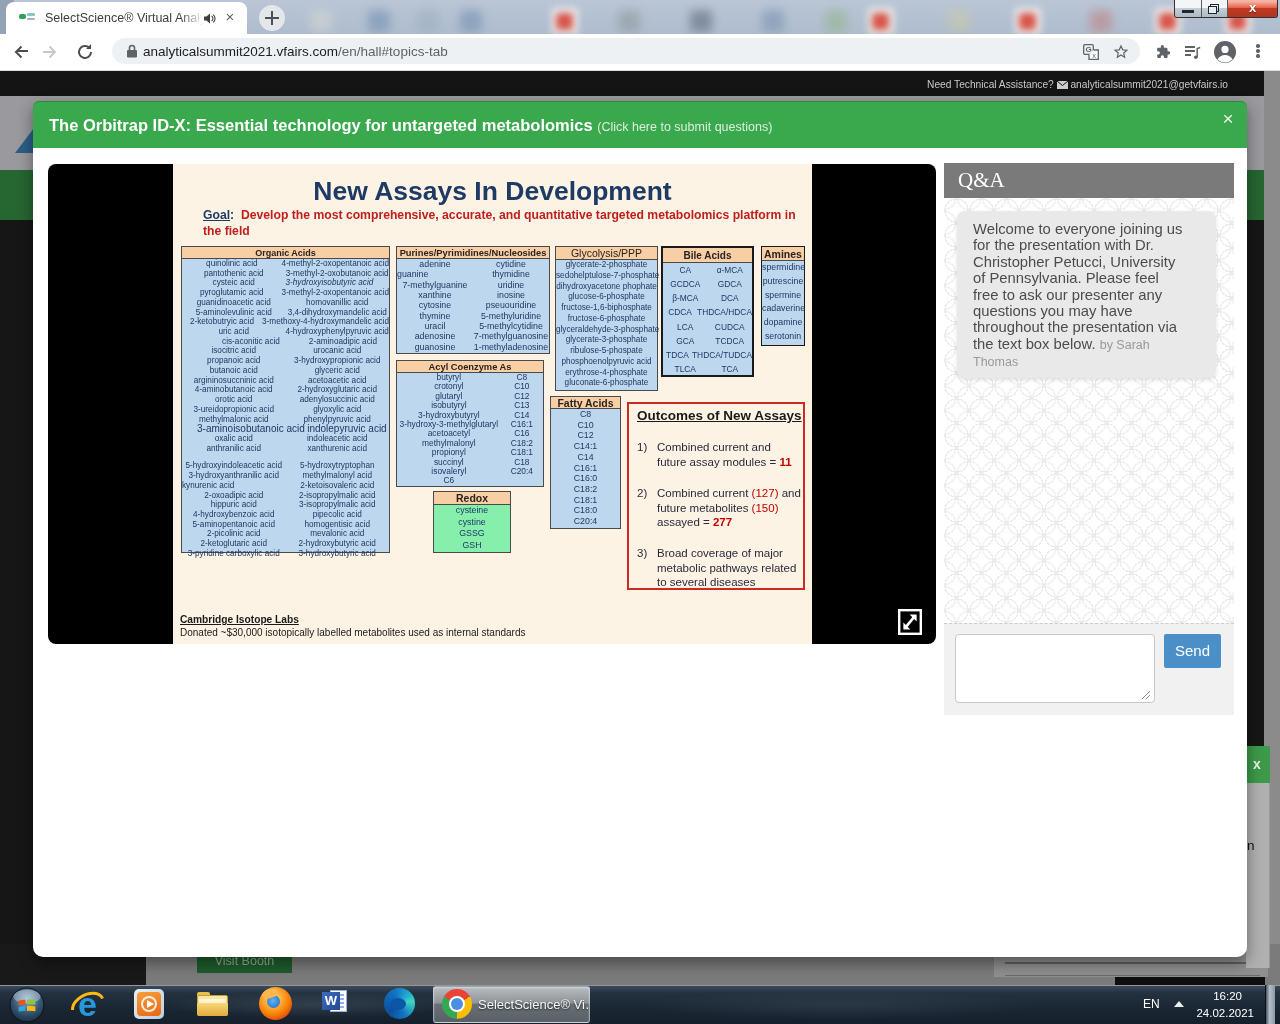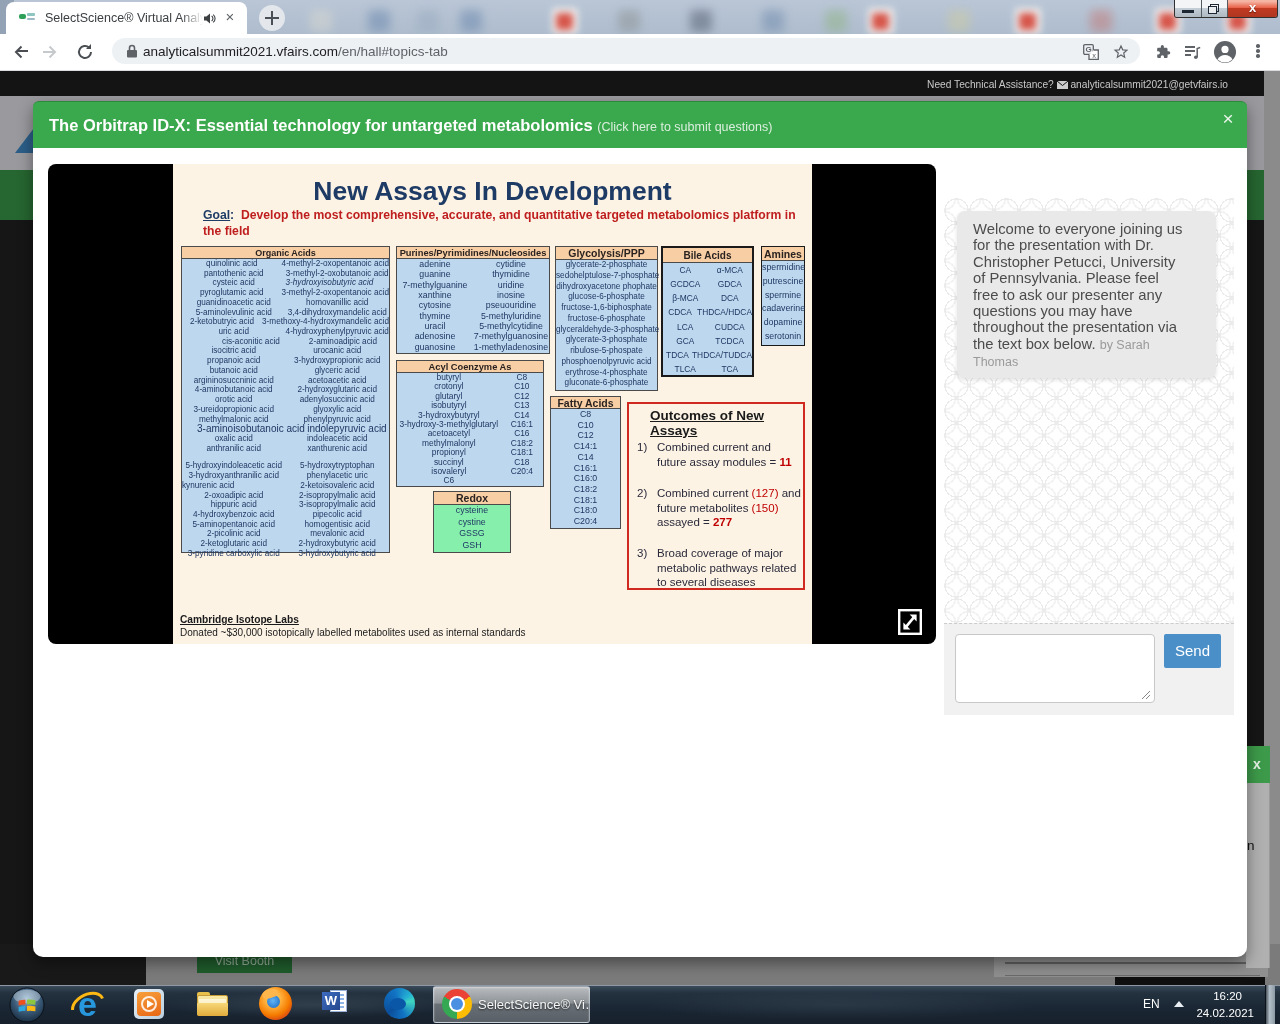--- a/index.html
+++ b/index.html
@@ -216,21 +216,21 @@
         <div style="display:flex;height:9.733333333333333px;font-size:8.2px;color:#1f3864;line-height:9.733333333333333px;">
           <div style="flex:1;text-align:center;white-space:nowrap;">anthranilic acid</div>
           <div style="flex:1;text-align:center;white-space:nowrap;">xanthurenic acid</div>
         </div>
         <div style="display:flex;height:9.733333333333333px;font-size:8.2px;color:#1f3864;line-height:9.733333333333333px;margin-top:8px;">
           <div style="flex:1;text-align:center;white-space:nowrap;">5-hydroxyindoleacetic acid</div>
           <div style="flex:1;text-align:center;white-space:nowrap;">5-hydroxytryptophan</div>
         </div>
         <div style="display:flex;height:9.733333333333333px;font-size:8.2px;color:#1f3864;line-height:9.733333333333333px;">
           <div style="flex:1;text-align:center;white-space:nowrap;">3-hydroxyanthranilic acid</div>
-          <div style="flex:1;text-align:center;white-space:nowrap;">phenylacetic uric</div>
+          <div style="flex:1;text-align:center;white-space:nowrap;">methylmalonyl acid</div>
         </div>
         <div style="display:flex;height:9.733333333333333px;font-size:8.2px;color:#1f3864;line-height:9.733333333333333px;">
           <div style="flex:1;white-space:nowrap;">kynurenic acid</div>
           <div style="flex:1;text-align:center;white-space:nowrap;">2-ketoisovaleric acid</div>
         </div>
         <div style="display:flex;height:9.733333333333333px;font-size:8.2px;color:#1f3864;line-height:9.733333333333333px;">
           <div style="flex:1;text-align:center;white-space:nowrap;">2-oxoadipic acid</div>
           <div style="flex:1;text-align:center;white-space:nowrap;">2-isopropylmalic acid</div>
         </div>
         <div style="display:flex;height:9.733333333333333px;font-size:8.2px;color:#1f3864;line-height:9.733333333333333px;">
@@ -260,21 +260,21 @@
       </div>
     </div>
     <div class="abs" style="left:223px;top:82px;width:154px;height:108px;border:1px solid #4a4a4a;background:#bdd7ee;">
       <div style="height:12px;background:#f8cfa4;border-bottom:1px solid #4a4a4a;text-align:center;font-weight:bold;font-size:9.3px;line-height:12px;color:#2a2220;">Purines/Pyrimidines/Nucleosides</div>
       <div style="padding-top:0px;">
         <div style="display:flex;height:10.333333333333334px;font-size:8.8px;color:#1f3864;line-height:10.333333333333334px;">
           <div style="flex:1;text-align:center;white-space:nowrap;">adenine</div>
           <div style="flex:1;text-align:center;white-space:nowrap;">cytidine</div>
         </div>
         <div style="display:flex;height:10.333333333333334px;font-size:8.8px;color:#1f3864;line-height:10.333333333333334px;">
-          <div style="flex:1;text-align:center;white-space:nowrap;">guanine</div>
+          <div style="flex:1;text-align:left;white-space:nowrap;">guanine</div>
           <div style="flex:1;text-align:center;white-space:nowrap;">thymidine</div>
         </div>
         <div style="display:flex;height:10.333333333333334px;font-size:8.8px;color:#1f3864;line-height:10.333333333333334px;">
           <div style="flex:1;text-align:center;white-space:nowrap;">7-methylguanine</div>
           <div style="flex:1;text-align:center;white-space:nowrap;">uridine</div>
         </div>
         <div style="display:flex;height:10.333333333333334px;font-size:8.8px;color:#1f3864;line-height:10.333333333333334px;">
           <div style="flex:1;text-align:center;white-space:nowrap;">xanthine</div>
           <div style="flex:1;text-align:center;white-space:nowrap;">inosine</div>
         </div>
@@ -294,21 +294,21 @@
           <div style="flex:1;text-align:center;white-space:nowrap;">adenosine</div>
           <div style="flex:1;text-align:center;white-space:nowrap;">7-methylguanosine</div>
         </div>
         <div style="display:flex;height:10.333333333333334px;font-size:8.8px;color:#1f3864;line-height:10.333333333333334px;">
           <div style="flex:1;text-align:center;white-space:nowrap;">guanosine</div>
           <div style="flex:1;text-align:center;white-space:nowrap;">1-methyladenosine</div>
         </div>
       </div>
     </div>
     <div class="abs" style="left:382px;top:82px;width:103px;height:145px;border:1px solid #4a4a4a;background:#bdd7ee;">
-      <div style="height:13px;background:#f8cfa4;border-bottom:1px solid #4a4a4a;text-align:center;font-weight:bold;font-size:10.5px;line-height:13px;color:#2a2220;">Glycolysis/PPP</div>
+      <div style="height:13px;background:#f8cfa4;border-bottom:1px solid #4a4a4a;text-align:center;font-weight:normal;font-size:10.5px;line-height:13px;color:#2a2220;">Glycolysis/PPP</div>
       <div style="padding-top:0px;">
         <div style="height:10.75px;font-size:8.2px;color:#1f3864;line-height:10.75px;text-align:center;white-space:nowrap;">glycerate-2-phosphate</div>
         <div style="height:10.75px;font-size:8.2px;color:#1f3864;line-height:10.75px;text-align:center;white-space:nowrap;">sedohelptulose-7-phosphate</div>
         <div style="height:10.75px;font-size:8.2px;color:#1f3864;line-height:10.75px;text-align:center;white-space:nowrap;">dihydroxyacetone phophate</div>
         <div style="height:10.75px;font-size:8.2px;color:#1f3864;line-height:10.75px;text-align:center;white-space:nowrap;">glucose-6-phosphate</div>
         <div style="height:10.75px;font-size:8.2px;color:#1f3864;line-height:10.75px;text-align:center;white-space:nowrap;">fructose-1,6-biphosphate</div>
         <div style="height:10.75px;font-size:8.2px;color:#1f3864;line-height:10.75px;text-align:center;white-space:nowrap;">fructose-6-phosphate</div>
         <div style="height:10.75px;font-size:8.2px;color:#1f3864;line-height:10.75px;text-align:center;white-space:nowrap;">glyceraldehyde-3-phosphate</div>
         <div style="height:10.75px;font-size:8.2px;color:#1f3864;line-height:10.75px;text-align:center;white-space:nowrap;">glycerate-3-phosphate</div>
         <div style="height:10.75px;font-size:8.2px;color:#1f3864;line-height:10.75px;text-align:center;white-space:nowrap;">ribulose-5-phospate</div>
@@ -435,32 +435,33 @@
     <div class="abs" style="left:260px;top:327px;width:78px;height:62px;border:1px solid #4a4a4a;background:#86efac;">
       <div style="height:13px;background:#f8cfa4;border-bottom:1px solid #4a4a4a;text-align:center;font-weight:bold;font-size:10.5px;line-height:13px;color:#2a2220;">Redox</div>
       <div style="padding-top:0px;">
         <div style="height:11.5px;font-size:8.8px;color:#1f3864;line-height:11.5px;text-align:center;white-space:nowrap;">cysteine</div>
         <div style="height:11.5px;font-size:8.8px;color:#1f3864;line-height:11.5px;text-align:center;white-space:nowrap;">cystine</div>
         <div style="height:11.5px;font-size:8.8px;color:#1f3864;line-height:11.5px;text-align:center;white-space:nowrap;">GSSG</div>
         <div style="height:11.5px;font-size:8.8px;color:#1f3864;line-height:11.5px;text-align:center;white-space:nowrap;">GSH</div>
       </div>
     </div>
     <div class="abs" style="left:454px;top:238px;width:178px;height:188px;border:2px solid #d02a20;background:#fcf3e5;">
-      <div style="margin:4px 0 0 21px;font-size:13.5px;font-weight:bold;color:#1a1a1a;text-decoration:underline;">Outcomes of New Assays</div>
+      <div style="margin:4px 0 0 8px;font-size:13.5px;font-weight:bold;color:#1a1a1a;text-decoration:underline;">Outcomes of New Assays</div>
       <div style="position:absolute;left:8px;top:36px;font-size:11.5px;color:#2a2a3a;line-height:14.6px;">1)</div>
       <div style="position:absolute;left:28px;top:36px;width:142px;font-size:11.5px;color:#2a2a3a;line-height:14.6px;">Combined current and future assay modules = <b style="color:#c00000;">11</b></div>
       <div style="position:absolute;left:8px;top:82px;font-size:11.5px;color:#2a2a3a;line-height:14.6px;">2)</div>
       <div style="position:absolute;left:28px;top:82px;width:146px;font-size:11.5px;color:#2a2a3a;line-height:14.6px;">Combined current <span style="color:#c00000;">(127)</span> and future metabolites <span style="color:#c00000;">(150)</span> assayed = <b style="color:#c00000;">277</b></div>
       <div style="position:absolute;left:8px;top:142px;font-size:11.5px;color:#2a2a3a;line-height:14.6px;">3)</div>
       <div style="position:absolute;left:28px;top:142px;width:146px;font-size:11.5px;color:#2a2a3a;line-height:14.6px;">Broad coverage of major metabolic pathways related to several diseases</div>
     </div>
     <div class="abs" style="left:7px;top:450px;font-size:10.2px;font-weight:bold;color:#1a1a1a;text-decoration:underline;">Cambridge Isotope Labs</div>
     <div class="abs" style="left:7px;top:463px;font-size:10px;color:#1a1a1a;">Donated ~$30,000 isotopically labelled metabolites used as internal standards</div>
   </div>
 <div class="abs" style="left:944px;top:163px;width:290px;height:552px;">
+    <div class="abs" style="left:0;top:0;width:290px;height:35px;background:#7a7a7a;color:#fff;font-family:'Liberation Serif',serif;font-size:21px;line-height:35px;padding-left:14px;">Q&amp;A</div>
     <div class="abs" style="left:0;top:35px;width:290px;height:425px;background-color:#fff;background-image:radial-gradient(circle at 12.5px 12.5px,transparent 10.9px,#ebebeb 11px,#ebebeb 12.1px,transparent 12.2px),radial-gradient(circle at 12.5px 12.5px,transparent 10.9px,#ebebeb 11px,#ebebeb 12.1px,transparent 12.2px);background-size:25px 25px;background-position:0 0,12.5px 12.5px;"></div>
     <div class="abs" style="left:13px;top:48px;width:259px;height:167px;background:#e9e9e9;border-radius:8px;box-shadow:0 2px 4px rgba(0,0,0,.12);padding:10px 16px;font-size:14.8px;line-height:16.4px;color:#4c4c4c;white-space:nowrap;">Welcome to everyone joining us<br>for the presentation with Dr.<br>Christopher Petucci, University<br>of Pennsylvania. Please feel<br>free to ask our presenter any<br>questions you may have<br>throughout the presentation via<br>the text box below. <span style="font-size:12.5px;color:#9a9a9a;">by Sarah</span><br><span style="font-size:12.5px;color:#9a9a9a;">Thomas</span></div>
     <div class="abs" style="left:0;top:460px;width:290px;height:92px;background:#f1f1f1;border-top:1px dashed #ccc;"></div>
     <div class="abs" style="left:11px;top:471px;width:200px;height:69px;background:#fff;border:1px solid #c8c8c8;border-radius:4px;"></div>
     <svg class="abs" style="left:197px;top:527px;" width="10" height="10" viewBox="0 0 10 10">
       <path d="M9 1 L1 9 M9 5 L5 9" stroke="#888" stroke-width="1"></path>
     </svg>
     <div class="abs" style="left:220px;top:471px;width:57px;height:34px;background:#4a8fc8;border-radius:2px;color:#fff;font-size:15px;text-align:center;line-height:34px;">Send</div>
   </div>
 <div class="abs" style="left:0;top:985px;width:1280px;height:39px;background:linear-gradient(180deg,#3a4a5a 0%,#243240 18%,#1b2734 55%,#16202c 100%);border-top:1px solid #8d98a2;overflow:hidden;">

